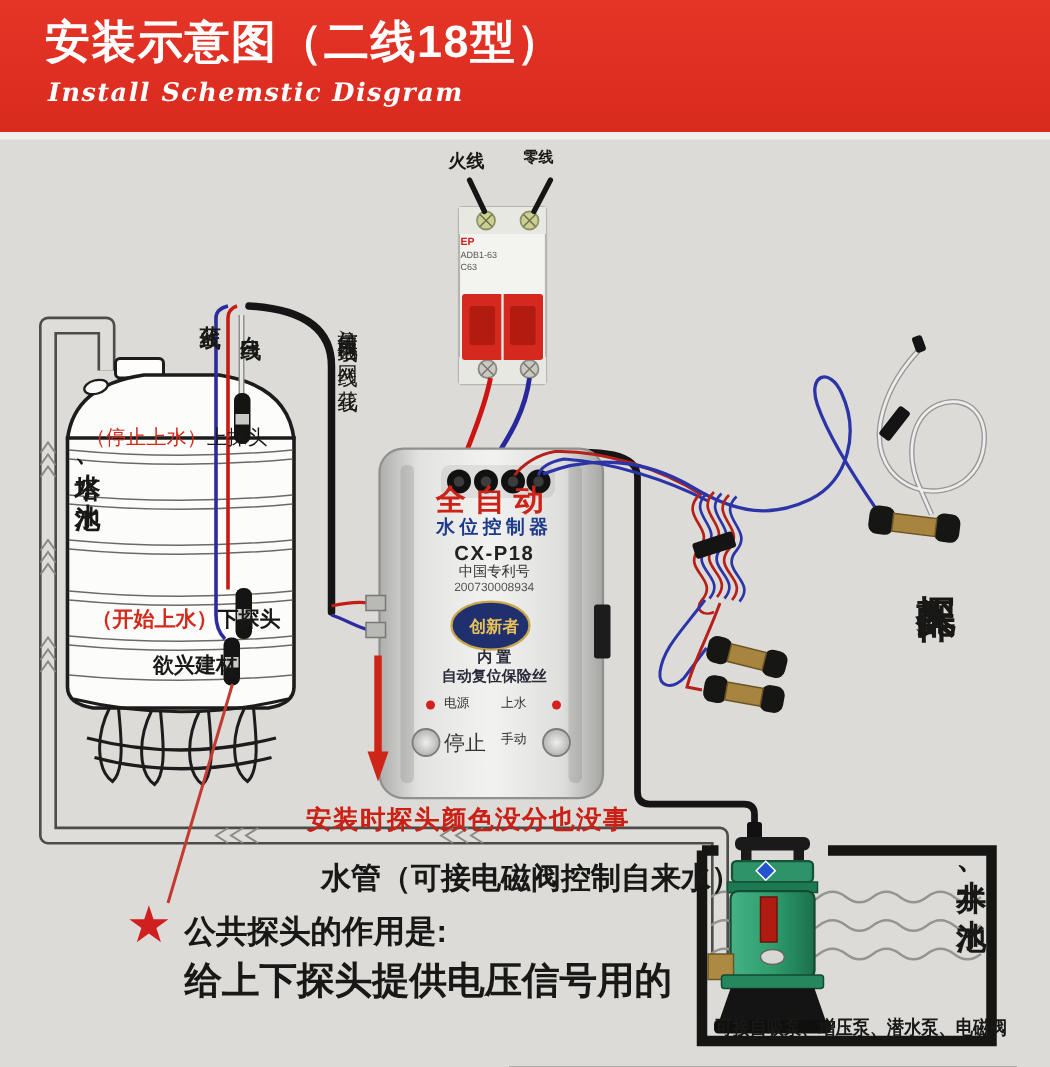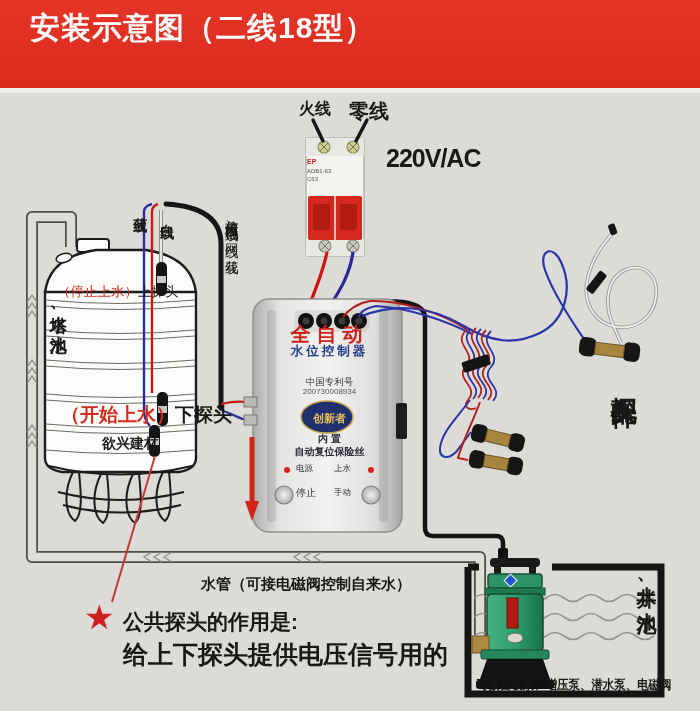--- a/index.html
+++ b/index.html
@@ -238,59 +238,61 @@
       <ellipse cx="515" cy="638" rx="8" ry="5" fill="#d8d8d2" stroke="#666"></ellipse>
       <rect x="472" y="636" width="17" height="17" fill="#ad8a42" stroke="#6b5526"></rect>
       <rect x="481" y="650" width="68" height="9" rx="2" fill="#27875c" stroke="#134a34"></rect>
       <polygon points="487,659 543,659 551,682 479,682" fill="#141414"></polygon>
       <rect x="476" y="680" width="78" height="9" rx="3" fill="#0f0f0f"></rect>
     </g>
   </svg>
 
   <div class="hdr">
     <div class="hdr-title">安装示意图（二线18型）</div>
+    <div class="hdr-sub">Install Schemstic Disgram</div>
   </div>
   <div class="hdr-strip"></div>
 
-  <div class="lbl" style="left:299px;top:101px;font-size:16px;font-weight:bold;">火线</div>
-  <div class="lbl" style="left:349px;top:101px;font-size:20px;font-weight:bold;">零线</div>
-  <div class="lbl" style="left:386px;top:145px;font-size:25px;font-weight:bold;letter-spacing:-1px;">220V/AC</div>
+  <div class="lbl" style="left:299px;top:101px;font-size:12px;font-weight:bold;">火线</div>
+  <div class="lbl" style="left:349px;top:101px;font-size:10px;font-weight:bold;">零线</div>
 
   <div class="lbl" style="left:307px;top:158px;font-size:7px;font-weight:bold;color:#c22;">EP</div>
   <div class="lbl" style="left:307px;top:168px;font-size:6px;color:#555;">ADB1-63</div>
   <div class="lbl" style="left:307px;top:176px;font-size:6px;color:#555;">C63</div>
 
   <div class="lbl vtext" style="left:133px;top:206px;font-size:14px;font-weight:bold;">蓝线</div>
   <div class="lbl vtext" style="left:160px;top:213px;font-size:14px;font-weight:bold;">白线</div>
   <div class="lbl vtext" style="left:224px;top:210px;font-size:13.5px;letter-spacing:1px;">信号线可用电话线、网线、花线</div>
 
   <div class="lbl" style="left:57px;top:285px;font-size:13.5px;font-weight:normal;">
     <span class="red">（停止上水）</span><span>上探头</span>
   </div>
   <div class="lbl vtext" style="left:49px;top:302px;font-size:17px;font-weight:bold;letter-spacing:1px;">水塔、水池</div>
-  <div class="lbl" style="left:61px;top:405px;font-size:19px;font-weight:bold;">
+  <div class="lbl" style="left:61px;top:405px;font-size:14px;font-weight:bold;">
     <span class="red">（开始上水）</span><span>下探头</span>
   </div>
   <div class="lbl" style="left:102px;top:436px;font-size:14px;font-weight:bold;">欲兴建材</div>
 
   <div class="ctrl-text" style="top:324px;font-size:20px;font-weight:bold;color:#cc2218;letter-spacing:6px;">全自动</div>
   <div class="ctrl-text" style="top:345px;font-size:12.5px;font-weight:bold;color:#1e3a8a;letter-spacing:3px;">水位控制器</div>
+  <div class="ctrl-text" style="top:362px;font-size:13.5px;font-weight:bold;color:#222;letter-spacing:1px;">CX-P18</div>
   <div class="ctrl-text" style="top:377px;font-size:9.5px;color:#333;">中国专利号</div>
   <div class="ctrl-text" style="top:388px;font-size:8px;color:#555;">200730008934</div>
   <div class="ctrl-text" style="top:413px;font-size:11px;font-weight:bold;color:#e8c15a;">创新者</div>
   <div class="ctrl-text" style="top:434px;font-size:10px;font-weight:bold;color:#2a2a3a;">内 置</div>
   <div class="ctrl-text" style="top:447px;font-size:10px;font-weight:bold;color:#2a2a3a;">自动复位保险丝</div>
   <div class="lbl" style="left:296px;top:464px;font-size:8.5px;color:#333;">电源</div>
   <div class="lbl" style="left:334px;top:464px;font-size:8.5px;color:#333;">上水</div>
-  <div class="lbl" style="left:296px;top:488px;font-size:10px;color:#333;">停止</div>
+  <div class="lbl" style="left:296px;top:488px;font-size:14px;color:#333;">停止</div>
   <div class="lbl" style="left:334px;top:488px;font-size:8.5px;color:#333;">手动</div>
 
   <div class="lbl vtext" style="left:610px;top:376px;font-size:26px;font-weight:bold;letter-spacing:2px;">探头配件</div>
 
-  <div class="lbl" style="left:201px;top:576px;font-size:15px;font-weight:bold;">水管（可接电磁阀控制自来水）</div>
+  <div class="lbl" style="left:204px;top:538px;font-size:17px;font-weight:bold;color:#cb2015;letter-spacing:1px;">安装时探头颜色没分也没事</div>
+  <div class="lbl" style="left:214px;top:576px;font-size:20px;font-weight:bold;">水管（可接电磁阀控制自来水）</div>
 
   <div class="lbl" style="left:84px;top:600px;font-size:34px;color:#d01f1f;">★</div>
   <div class="lbl" style="left:123px;top:611px;font-size:21px;font-weight:bold;">公共探头的作用是:</div>
   <div class="lbl" style="left:123px;top:641px;font-size:25px;font-weight:bold;">给上下探头提供电压信号用的</div>
 
   <div class="lbl vtext" style="left:636px;top:571px;font-size:20px;font-weight:bold;letter-spacing:2px;">水井、水池</div>
   <div class="lbl" style="left:477px;top:678px;font-size:13px;font-weight:bold;transform:scaleX(0.88);transform-origin:left;">可接自吸泵、增压泵、潜水泵、电磁阀</div>
 
 </div>
 

